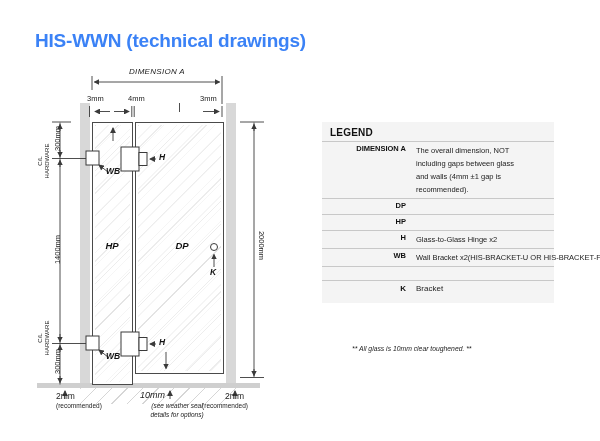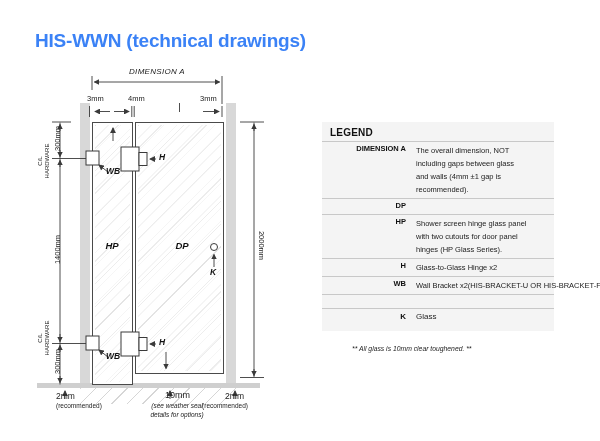--- a/index.html
+++ b/index.html
@@ -43,21 +43,21 @@
   .tag{font-style:italic;font-weight:700;font-size:8.5px;color:#111;}
   .tag-hp{left:98px;top:240px;width:28px;text-align:center;font-size:9.5px;}
   .tag-dp{left:168px;top:240px;width:28px;text-align:center;font-size:9.5px;}
   .wb-top{left:106px;top:166px;}
   .h-top{left:159px;top:152px;}
   .wb-bottom{left:106px;top:351px;}
   .h-bottom{left:159px;top:337px;}
   .k-tag{left:210px;top:267px;}
   .bl-val{left:56px;top:391px;font-size:8.5px;}
   .bl-note{left:56px;top:402px;font-size:6.5px;}
-  .bm-val{left:130px;top:390px;width:60px;text-align:right;font-size:9px;}
+  .bm-val{left:140px;top:390px;width:60px;text-align:left;font-style:italic;font-size:9px;}
   .bm-note{left:132px;top:402px;width:90px;text-align:center;font-style:italic;font-size:6.5px;line-height:8.5px;}
   .br-val{left:212px;top:391px;width:32px;text-align:right;font-size:8.5px;}
   .br-note{left:196px;top:402px;width:52px;text-align:right;font-size:6.5px;}
   
   .legend{left:322px;top:122px;width:232px;background:#f4f4f4;padding:2px 0 6px 0;}
   .legend-title{font-size:10px;font-weight:700;color:#111;padding:3px 0 3px 8px;letter-spacing:.2px;}
   .lrow{display:flex;border-top:1px solid #c8c8c8;padding:2px 0;}
   .lkey{width:84px;flex:0 0 84px;text-align:right;font-weight:700;font-size:7.5px;line-height:10.8px;color:#111;}
   .lval{margin-left:10px;font-size:7.5px;line-height:13px;color:#222;white-space:pre-line;}
   .lrow-empty{min-height:9px;}
@@ -181,34 +181,31 @@
     <div class="lval">The overall dimension, NOT
 including gaps between glass
 and walls (4mm ±1 gap is
 recommended).</div>
   </div>
   <div class="lrow">
     <div class="lkey">DP</div>
   </div>
   <div class="lrow">
     <div class="lkey">HP</div>
-    <div class="lval">Shower screen hinge glass panel
-with two cutouts for door panel
-hinges (HP Glass Series).</div>
   </div>
   <div class="lrow">
     <div class="lkey">H</div>
     <div class="lval">Glass-to-Glass Hinge x2</div>
   </div>
   <div class="lrow">
     <div class="lkey">WB</div>
     <div class="lval lval-nowrap">Wall Bracket x2(HIS-BRACKET-U OR HIS-BRACKET-F)</div>
   </div>
   <div class="lrow lrow-empty">
     <div class="lkey"></div>
     <div class="lval"></div>
   </div>
   <div class="lrow lrow-k">
     <div class="lkey">K</div>
-    <div class="lval">Glass</div>
+    <div class="lval">Bracket</div>
   </div>
 </div>
 <div class="abs footnote">** All glass is 10mm clear toughened. **</div>
 
 </body></html>

